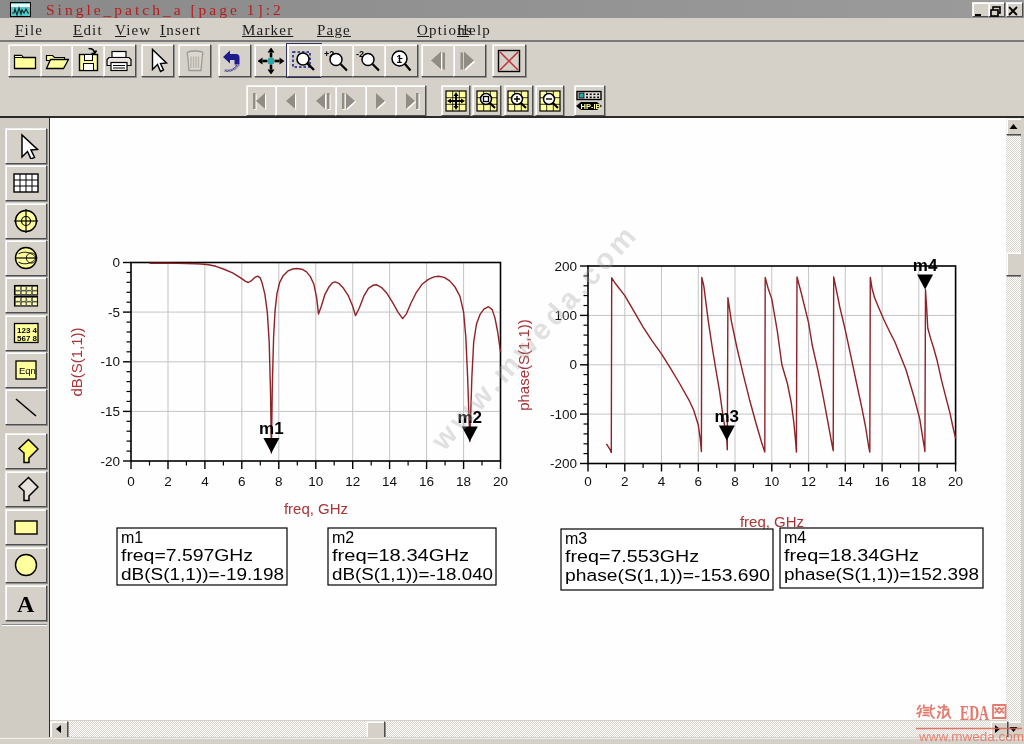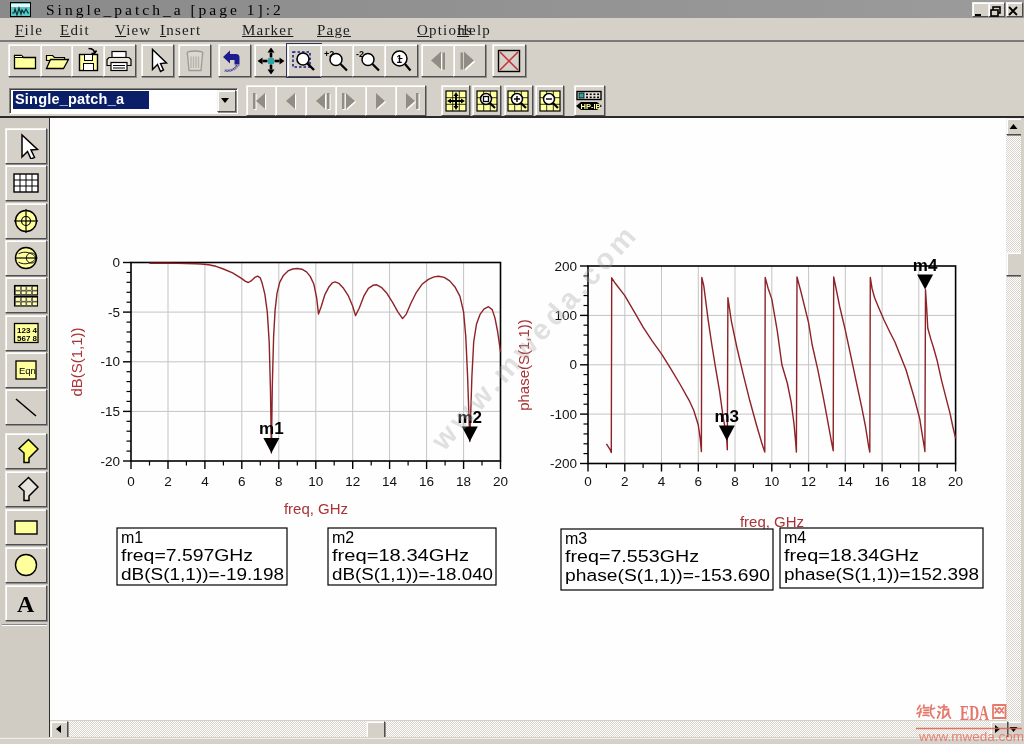--- a/index.html
+++ b/index.html
@@ -20,37 +20,37 @@
 
 <div class="abs" style="left:0;top:0;width:1024px;height:18px;
   background:linear-gradient(90deg,#8a8a8a,#9b9b9b);"></div>
 <div class="abs" style="left:10px;top:2px;width:21px;height:15px;background:#57c8c8;
   border:1px solid #000;box-sizing:border-box;">
   <svg width="19" height="13" viewBox="0 0 19 13">
     <rect x="0" y="0" width="19" height="3" fill="#e8f8f8"></rect>
     <polyline points="1,9 3,9 4,5 6,11 8,4 10,10 11,6 13,9 15,5 17,9 18,9" fill="none" stroke="#103030" stroke-width="1.2"></polyline>
   </svg>
 </div>
-<div class="abs" style="left:46px;top:1px;width:400px;height:16px;color:#000000;
+<div class="abs" style="left:46px;top:1px;width:400px;height:16px;color:#b91c1c;
   font-family:'Liberation Serif',serif;font-size:15.5px;line-height:17px;letter-spacing:3px;">Single_patch_a [page 1]:2</div>
 <div class="btn" style="left:972px;top:2px;width:15px;height:13px;"><svg width="13" height="11">
       <rect x="2" y="8" width="6" height="2" fill="#000"></rect>
     </svg></div>
 <div class="btn" style="left:988px;top:2px;width:15px;height:13px;"><svg width="13" height="11">
       <rect x="4" y="1" width="7" height="6" fill="none" stroke="#000" stroke-width="1.6"></rect>
       <rect x="2" y="4" width="7" height="6" fill="#d5d1c9" stroke="#000" stroke-width="1.6"></rect>
     </svg></div>
 <div class="btn" style="left:1006px;top:2px;width:15px;height:13px;"><svg width="13" height="11">
       <path d="M2,1 L10,9 M10,1 L2,9" stroke="#000" stroke-width="1.8"></path>
     </svg></div>
 
 <div class="abs" style="left:0;top:18px;width:1024px;height:22px;background:#d5d1c9;
   font-family:'Liberation Serif',serif;font-size:15px;color:#1c1c1c;letter-spacing:1.2px;">
   <span class="abs" style="left:15px;top:4px;"><u>F</u>ile</span>
-  <span class="abs" style="left:60px;top:4px;"><u>E</u>dit</span>
+  <span class="abs" style="left:73px;top:4px;"><u>E</u>dit</span>
   <span class="abs" style="left:115px;top:4px;"><u>V</u>iew</span>
   <span class="abs" style="left:160px;top:4px;"><u>I</u>nsert</span>
   <span class="abs" style="left:242px;top:4px;text-decoration:underline;"><u>M</u>arker</span>
   <span class="abs" style="left:317px;top:4px;text-decoration:underline;"><u>P</u>age</span>
   <span class="abs" style="left:377px;top:4px;margin-left:40px;"><u>O</u>ptions</span>
   <span class="abs" style="left:457px;top:4px;"><u>H</u>elp</span>
 </div>
 
 <div class="abs" style="left:0;top:40px;width:1024px;height:2px;background:#7a7a7a;"></div>
 <div class="abs" style="left:0;top:42px;width:1024px;height:1px;background:#ffffff;"></div>
@@ -170,27 +170,20 @@
     </div>
 <div class="btn" style="left:491.5px;top:2px;width:32px;height:31px;">
       <svg width="24" height="24" viewBox="0 0 24 24" style="position:absolute;left:50%;top:50%;transform:translate(-50%,-50%)">
         <rect x="1.5" y="1.5" width="21" height="21" fill="none" stroke="#000" stroke-width="1.4"></rect>
         <path d="M3,3 L21,21 M21,3 L3,21" stroke="#c43038" stroke-width="1.5"></path>
       </svg>
     </div>
   </div>
 
 <div class="abs" id="tb2" style="left:0;top:80px;width:1024px;height:37px;background:#d5d1c9;">
-    <div class="abs sunk" style="left:9px;top:8px;width:227px;height:24px;background:#fff;box-shadow:inset 1px 1px 0 #404040;">
-      <div class="abs" style="left:3px;top:2px;width:136px;height:18px;background:#0a1f68;"></div>
-      <div class="abs" style="left:5px;top:2px;font-size:14.5px;font-weight:bold;color:#fff;letter-spacing:0.2px;">Single_patch_a</div>
-      <div class="btn" style="left:207px;top:1px;width:17px;height:20px;"><svg width="15" height="18">
-          <polygon points="3,7 11,7 7,12" fill="#000"></polygon>
-        </svg></div>
-    </div>
 <div class="btn" style="left:245.5px;top:5px;width:29px;height:29px;">
       <svg width="24" height="22" viewBox="0 0 24 22" style="position:absolute;left:50%;top:50%;transform:translate(-50%,-50%)">
         <path d="M4,3 L6.5,3 L6.5,19 L4,19 Z" fill="#fff" transform="translate(1.1,1.1)"></path>
         <path d="M16,3 L16,19 L7,11 Z" fill="#fff" transform="translate(1.1,1.1)"></path>
         <path d="M4,3 L6.5,3 L6.5,19 L4,19 Z" fill="#918d85"></path>
         <path d="M16,3 L16,19 L7,11 Z" fill="#918d85"></path>
       </svg>
     </div>
 <div class="btn" style="left:275.3px;top:5px;width:29px;height:29px;">
       <svg width="24" height="22" viewBox="0 0 24 22" style="position:absolute;left:50%;top:50%;transform:translate(-50%,-50%)">

